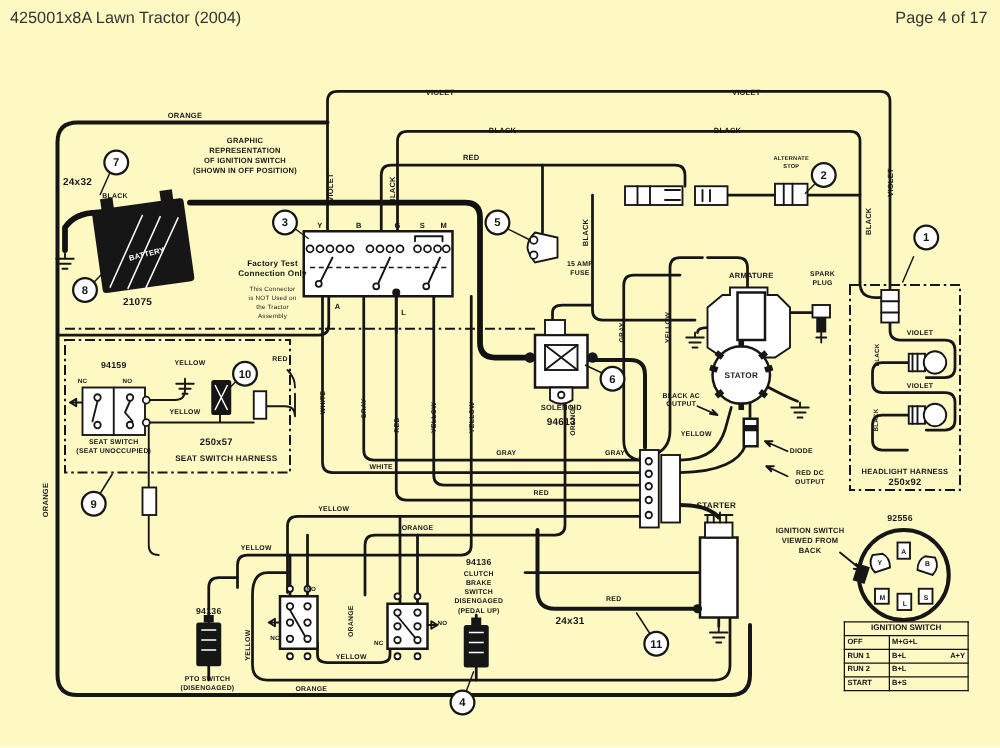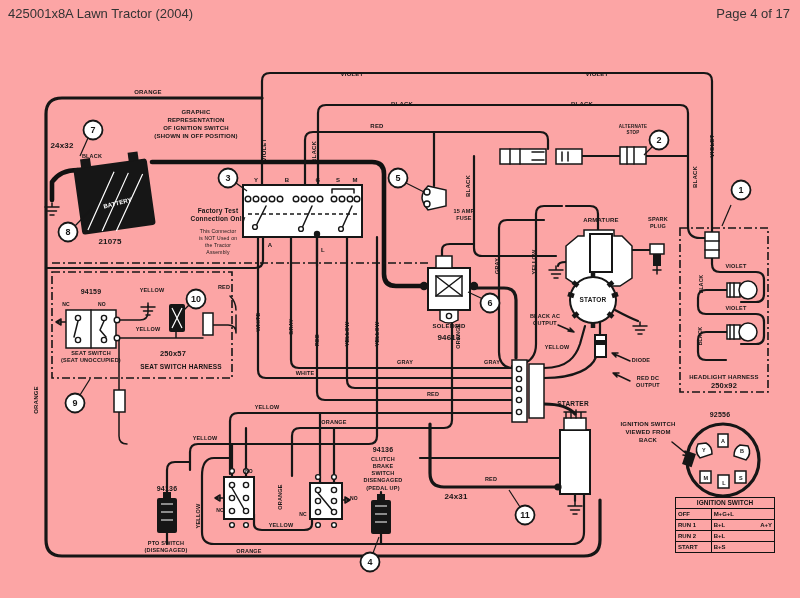--- a/index.html
+++ b/index.html
@@ -1,16 +1,16 @@
 <!DOCTYPE html>
 <html><head>
 <meta charset="utf-8">
 <style>
   html,body{margin:0;padding:0;background:#fff;}
-  .page{position:relative;width:800px;height:598px;background:#fca5a5;overflow:hidden;
+  .page{position:relative;width:800px;height:598px;background:#fef9c3;overflow:hidden;
         font-family:"Liberation Sans",sans-serif;color:#222;}
   .hdr{position:absolute;left:8px;top:6px;font-size:13px;line-height:16px;color:#333;}
   .pageno{position:absolute;right:10px;top:6px;font-size:13px;color:#333;text-align:right;}
   svg text{font-family:"Liberation Sans",sans-serif;}
   .w15{fill:none;stroke:#161616;stroke-width:1.5;stroke-linecap:round;stroke-linejoin:round;}
   .w2{fill:none;stroke:#161616;stroke-width:2.2;stroke-linecap:round;stroke-linejoin:round;}
   .w3{fill:none;stroke:#161616;stroke-width:3.2;stroke-linecap:round;stroke-linejoin:round;}
   .w5{fill:none;stroke:#111;stroke-width:4.6;stroke-linecap:round;stroke-linejoin:round;}
   .dash{fill:none;stroke:#161616;stroke-width:1.6;stroke-dasharray:8 3 2 3;}
   .dsh2{fill:none;stroke:#161616;stroke-width:1.3;stroke-dasharray:4 3;}

